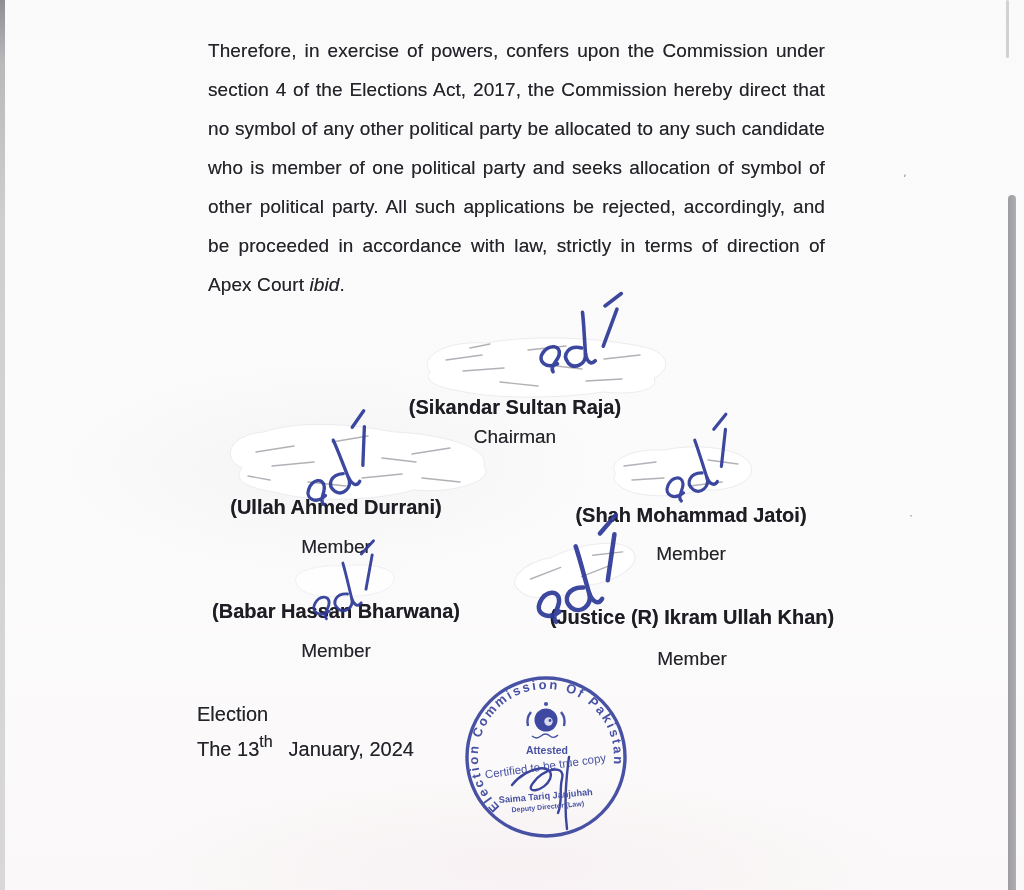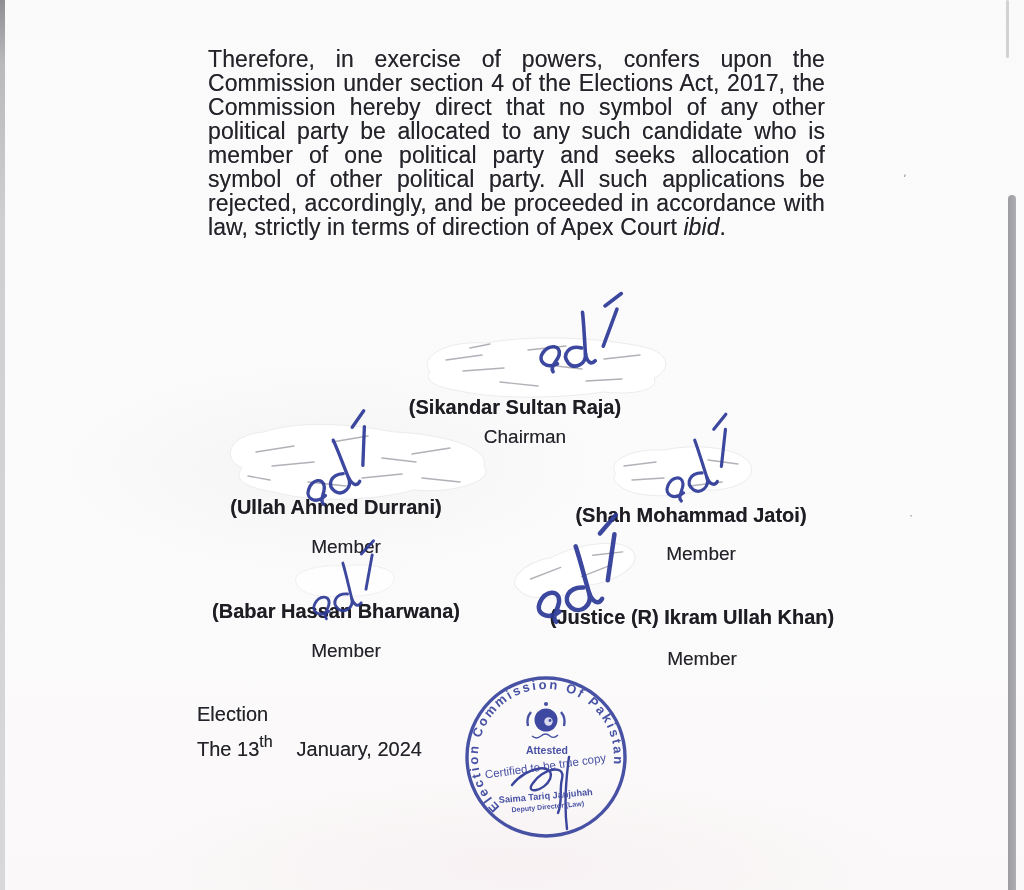--- a/index.html
+++ b/index.html
@@ -23,42 +23,42 @@
   .edge-top-right-line{
     position:absolute;left:1006px;top:0;width:3px;height:58px;background:#d2d2d5;border-radius:2px;
   }
   .scrollbar-thumb{
     position:absolute;left:1008px;top:195px;width:8px;height:695px;
     background:linear-gradient(90deg,#9d9da1,#aeaeb2);border-radius:5px 5px 0 0;
   }
 
   
   .para{
-    position:absolute;left:208px;top:24px;width:617px;
-    font-size:23px;line-height:24px;text-align:justify;
+    position:absolute;left:208px;top:12px;width:617px;
+    font-size:19px;line-height:39px;text-align:justify;
     color:#232329;text-shadow:0 0 .5px rgba(35,35,42,.55);
     letter-spacing:.1px;
   }
   .para i{font-style:italic;}
 
   
   .sig-name{
     position:absolute;font-weight:bold;font-size:20px;color:#1d1d23;
     text-align:center;text-shadow:0 0 .5px rgba(25,25,32,.6);white-space:nowrap;
   }
   .sig-title{
     position:absolute;font-size:19px;color:#232329;text-align:center;
-    text-shadow:0 0 .4px rgba(35,35,42,.5);white-space:nowrap;padding-left:10px;
+    text-shadow:0 0 .4px rgba(35,35,42,.5);white-space:nowrap;
   }
 
   .dateline{position:absolute;left:197px;top:703px;font-size:20px;color:#222228;
     text-shadow:0 0 .4px rgba(35,35,42,.5);}
   .dateline .row2{margin-top:7px;}
   .dateline sup{font-size:16px;vertical-align:9px;}
-  .dateline .date-rest{margin-left:24px;}
+  .dateline .date-rest{margin-left:16px;}
 
   .speck{position:absolute;color:#74747b;font-size:11px;}
 
   
   .ink path{fill:none;stroke:#2c3897;stroke-linecap:round;stroke-linejoin:round;}
   .patch-blob{fill:#ffffff;stroke:#ececef;stroke-width:1;}
   .scribble{fill:none;stroke:#97979f;stroke-width:1.4;stroke-linecap:round;opacity:.75;}
 </style>
 </head>
 <body>

